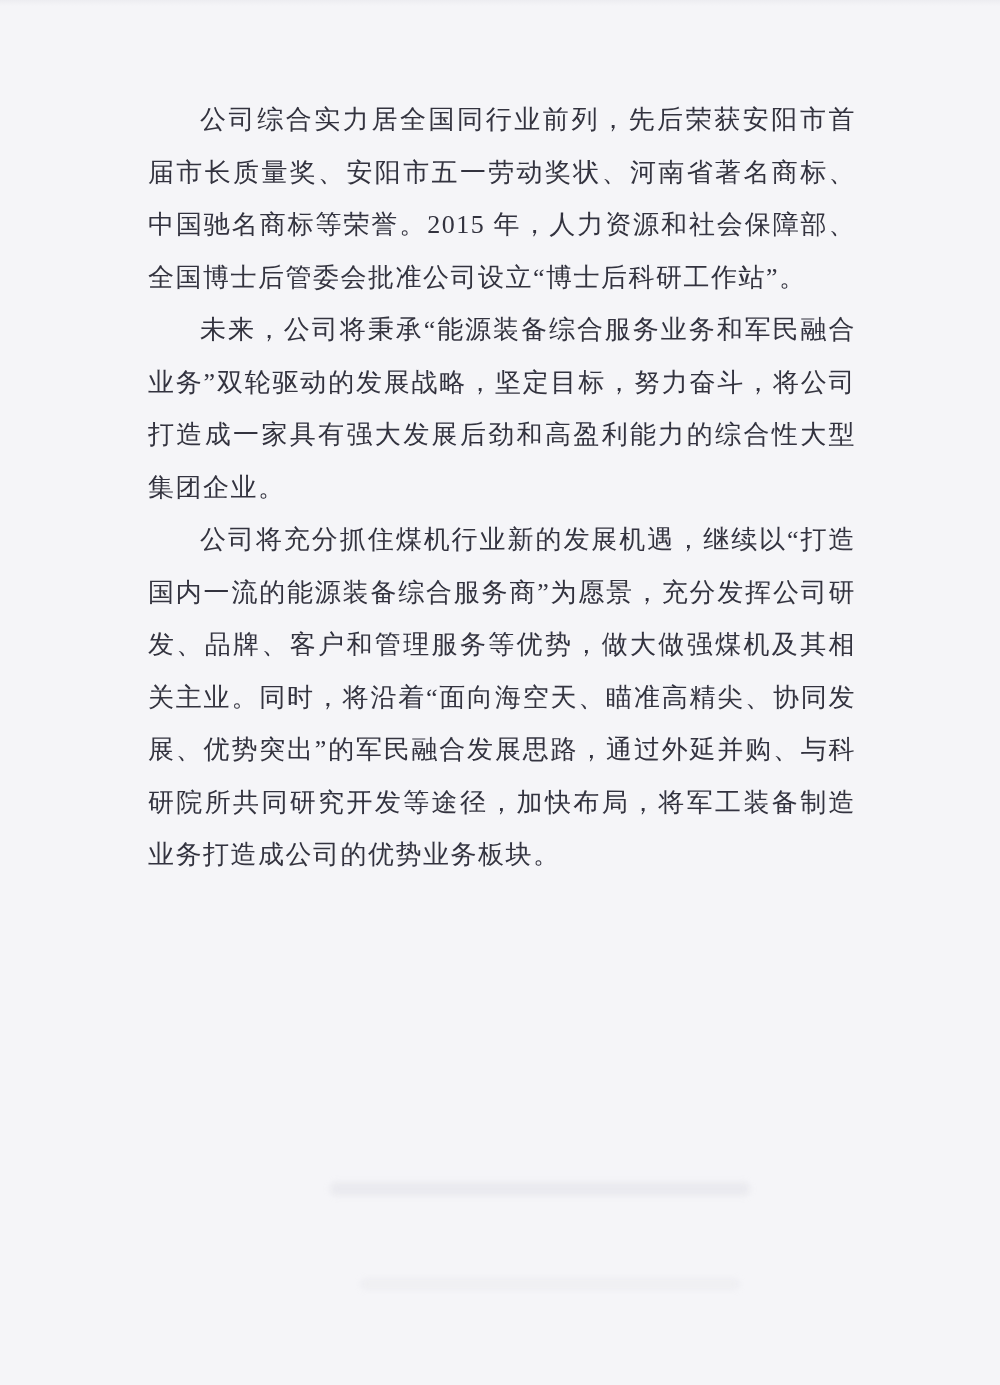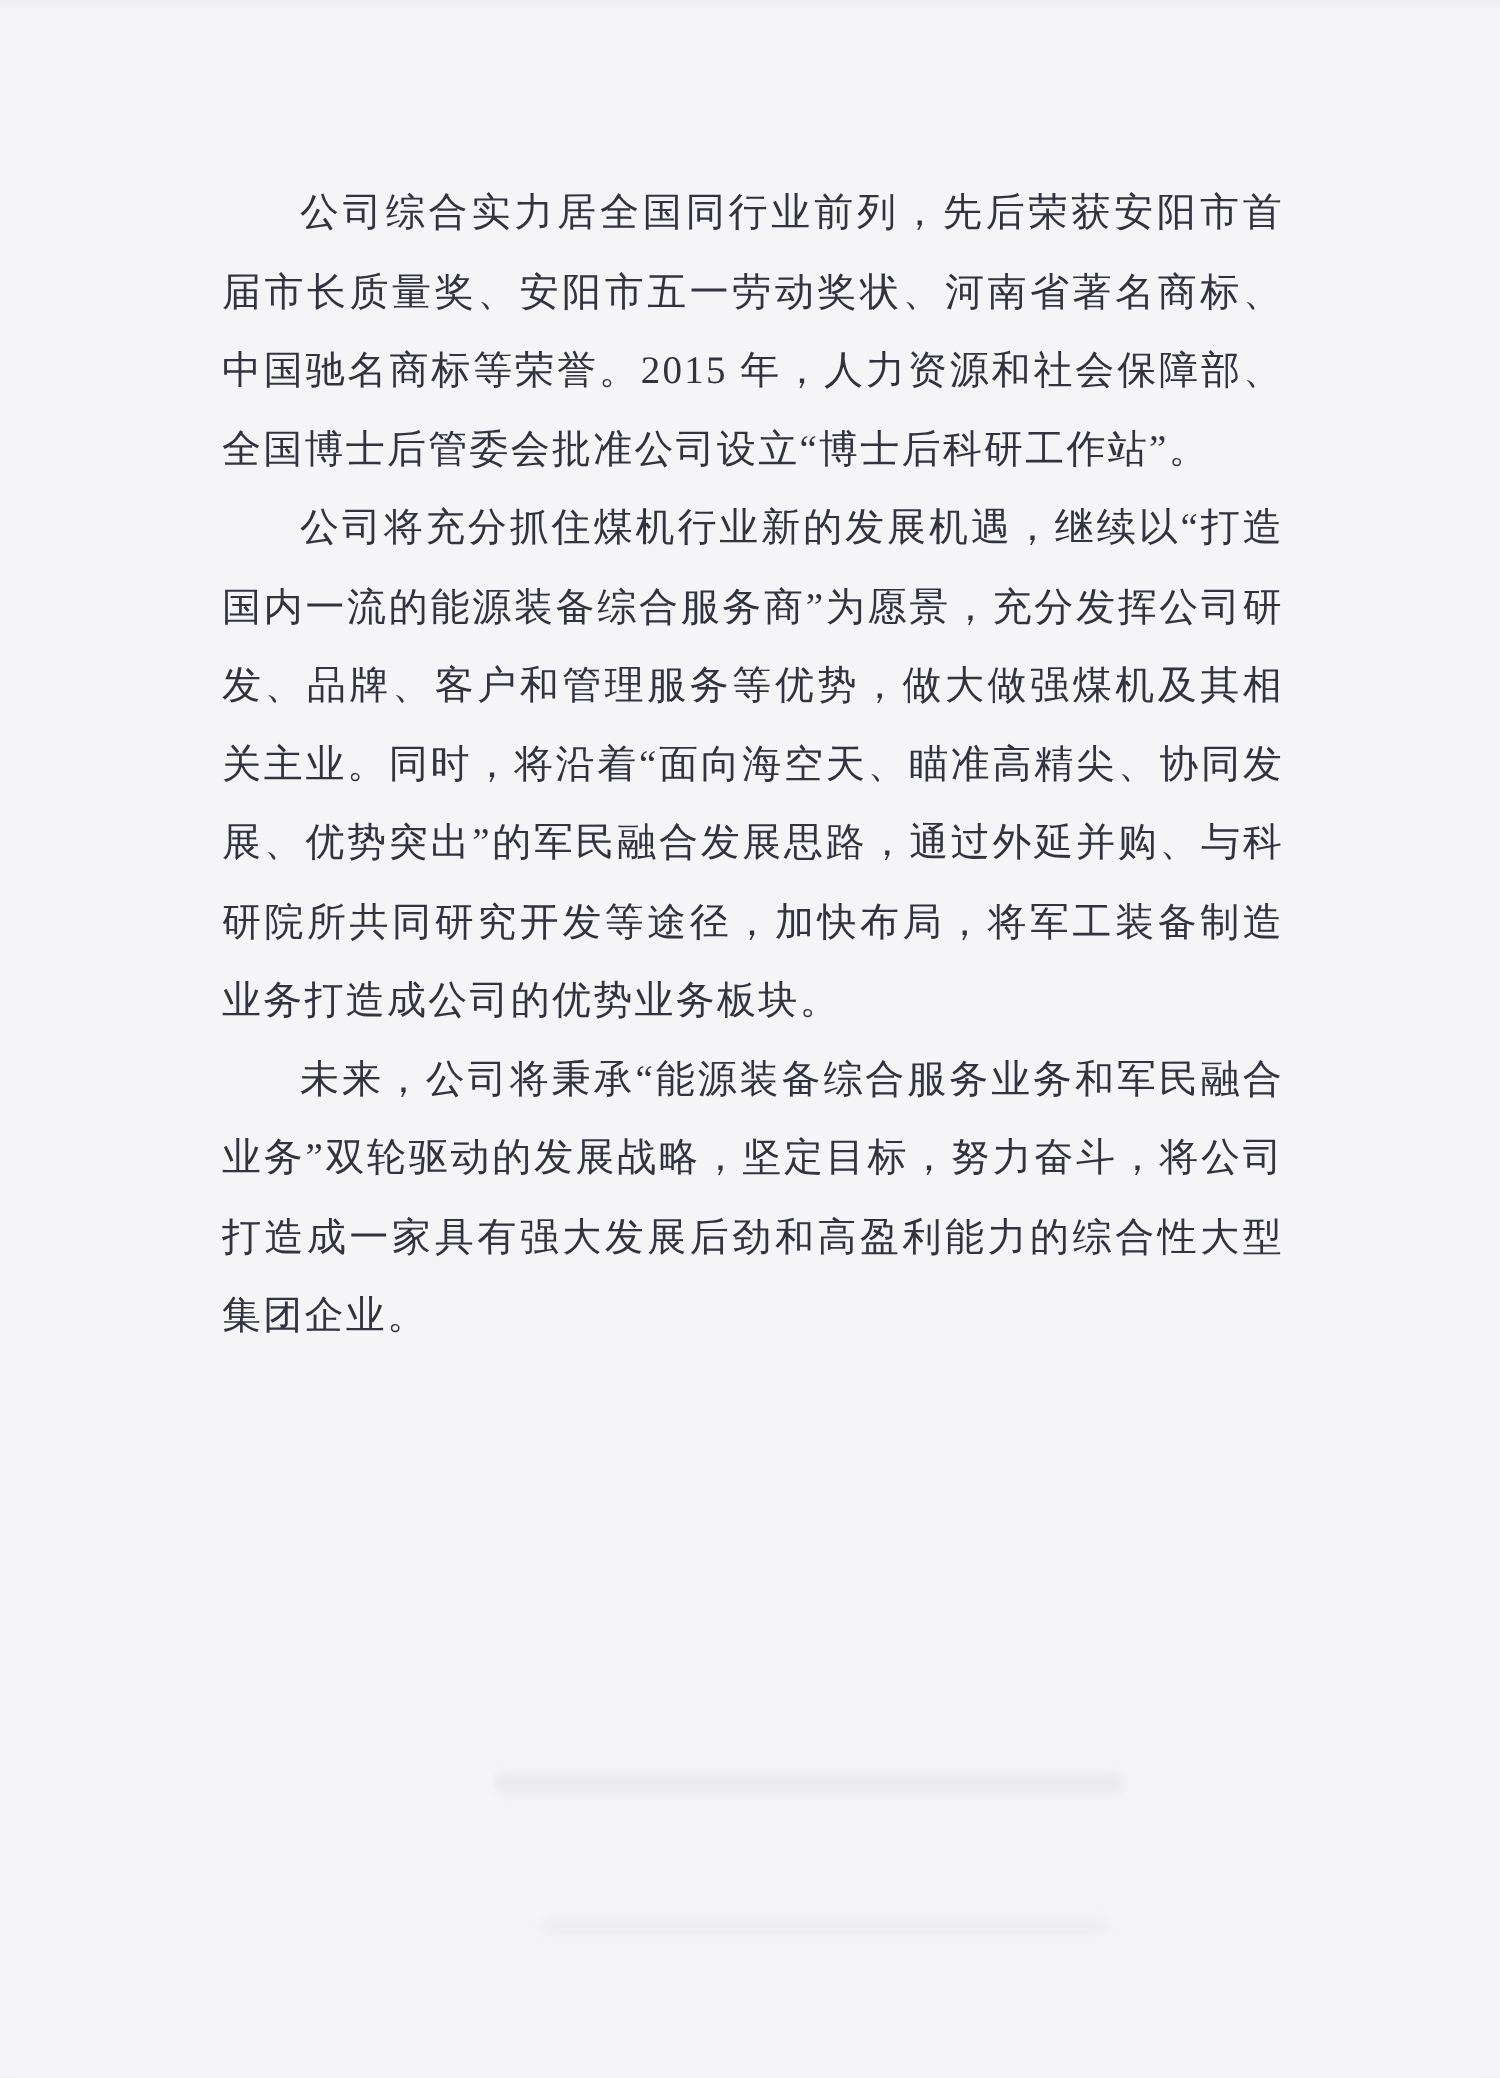--- a/index.html
+++ b/index.html
@@ -19,21 +19,21 @@
     height: 1385px;
     background: #f5f5f8;
     box-sizing: border-box;
     
     background-image:
       linear-gradient(180deg, #ededf1 0px, #f5f5f8 6px),
       linear-gradient(90deg, rgba(234,234,238,0.5) 0%, rgba(245,245,248,0) 3%, rgba(245,245,248,0) 97%, rgba(234,234,238,0.5) 100%);
   }
   .content {
     position: absolute;
-    top: 116px;
+    top: 94px;
     left: 148px;
     width: 708px;
   }
   .content p {
     margin: 0;
     padding: 0;
     text-indent: 2em;
     font-size: 26px;
     line-height: 52.5px;
     letter-spacing: 1.5px;
@@ -64,18 +64,18 @@
     height: 12px;
     background: rgba(195, 195, 205, 0.12);
   }
 </style>
 </head>
 <body>
 
 <div class="page">
   <div class="content">
     <p>公司综合实力居全国同行业前列，先后荣获安阳市首届市长质量奖、安阳市五一劳动奖状、河南省著名商标、中国驰名商标等荣誉。2015 年，人力资源和社会保障部、全国博士后管委会批准公司设立“博士后科研工作站”。</p>
+    <p>未来，公司将秉承“能源装备综合服务业务和军民融合业务”双轮驱动的发展战略，坚定目标，努力奋斗，将公司打造成一家具有强大发展后劲和高盈利能力的综合性大型集团企业。</p>
     <p>公司将充分抓住煤机行业新的发展机遇，继续以“打造国内一流的能源装备综合服务商”为愿景，充分发挥公司研发、品牌、客户和管理服务等优势，做大做强煤机及其相关主业。同时，将沿着“面向海空天、瞄准高精尖、协同发展、优势突出”的军民融合发展思路，通过外延并购、与科研院所共同研究开发等途径，加快布局，将军工装备制造业务打造成公司的优势业务板块。</p>
-    <p>未来，公司将秉承“能源装备综合服务业务和军民融合业务”双轮驱动的发展战略，坚定目标，努力奋斗，将公司打造成一家具有强大发展后劲和高盈利能力的综合性大型集团企业。</p>
   </div>
   <div class="bleed bleed-1"></div>
   <div class="bleed bleed-2"></div>
 </div>
 
 </body></html>

